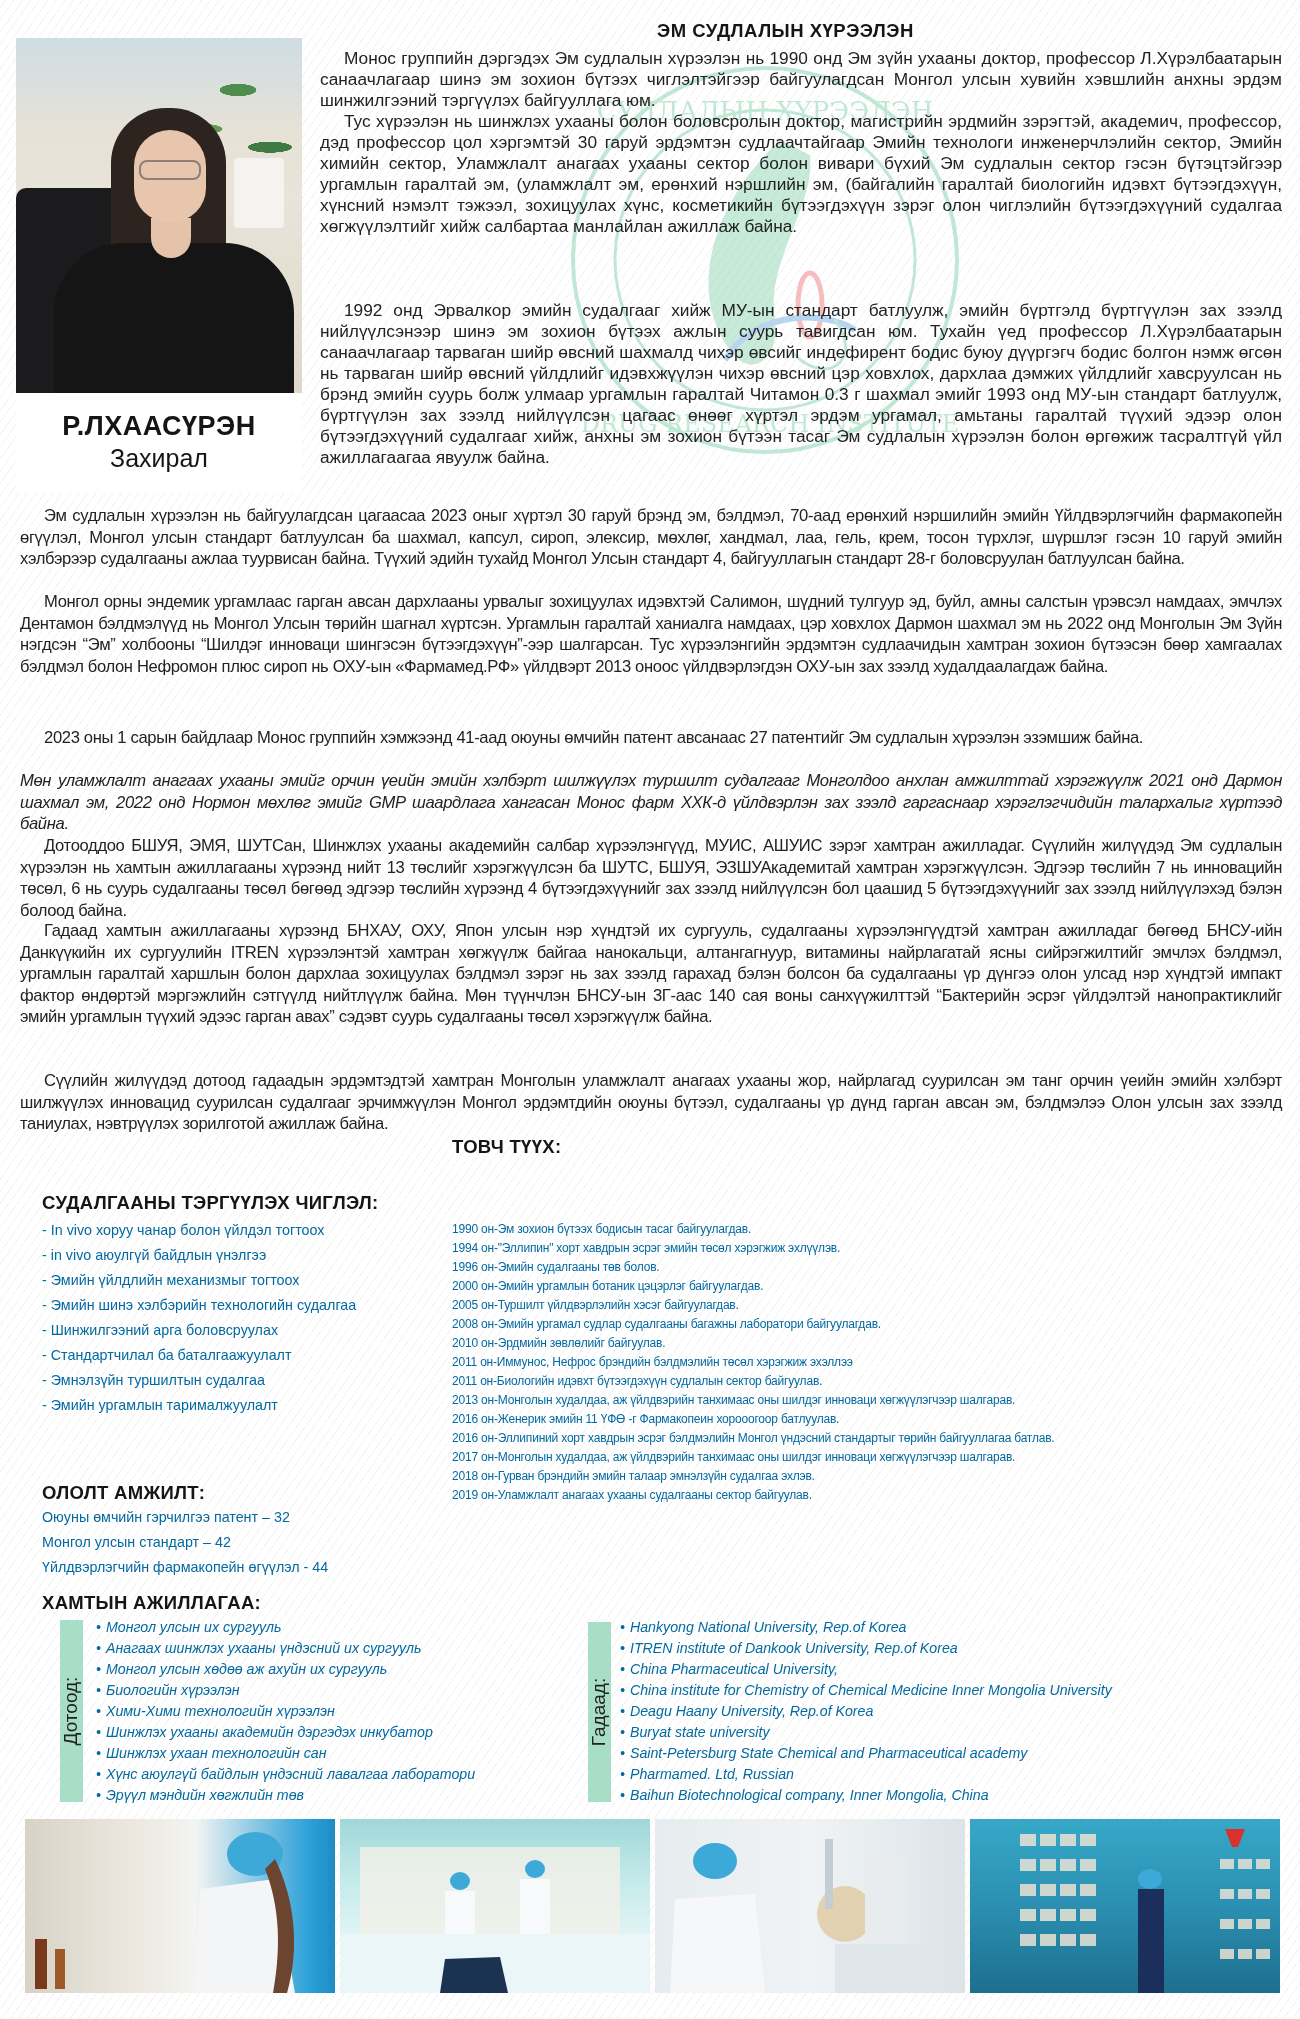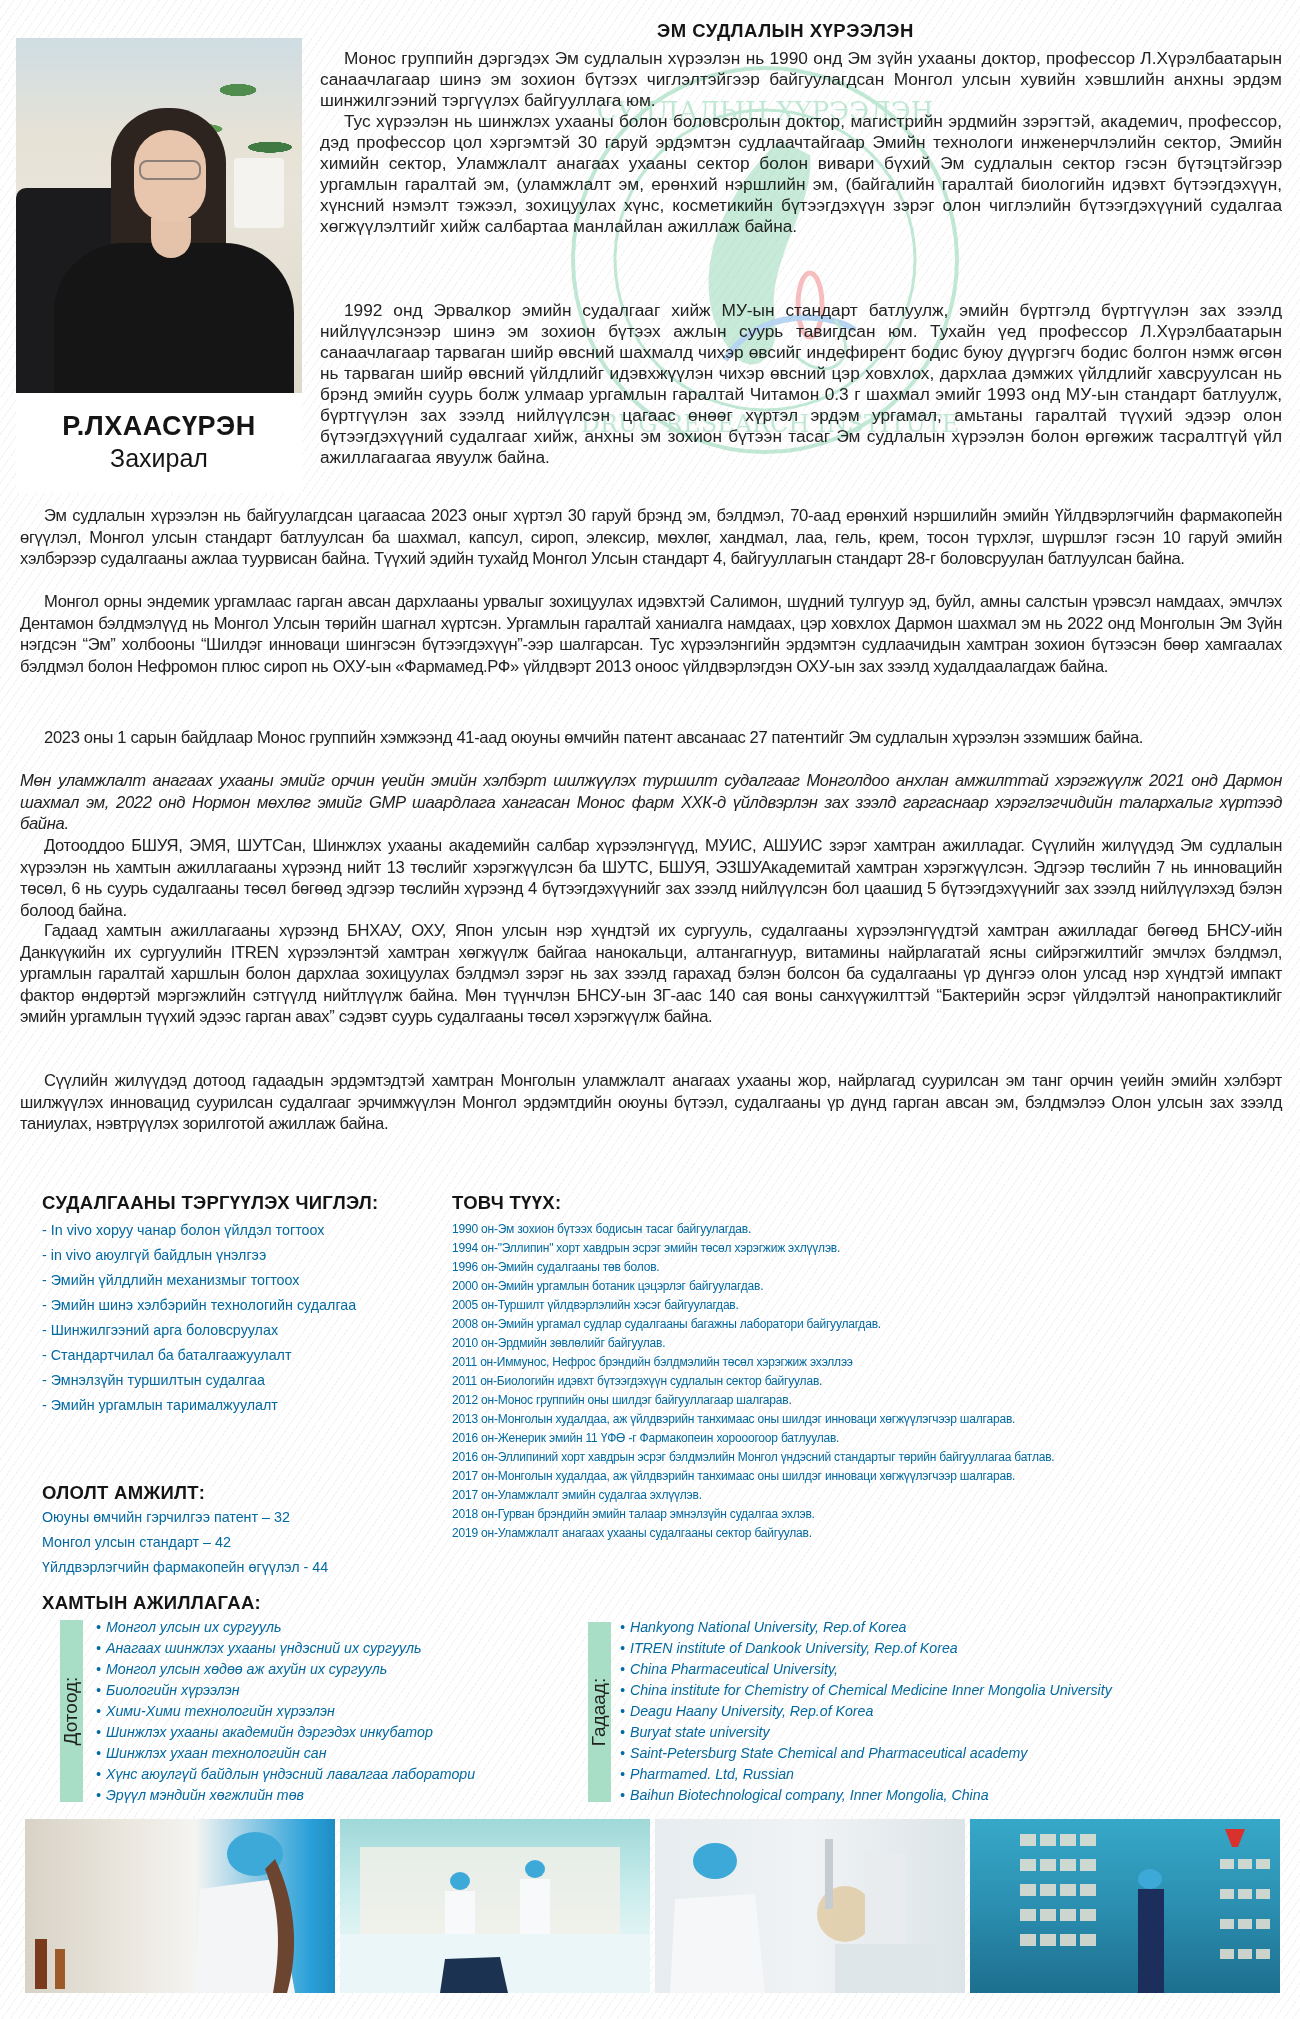--- a/index.html
+++ b/index.html
@@ -160,37 +160,35 @@
   <li>- In vivo хоруу чанар болон үйлдэл тогтоох</li>
   <li>- in vivo аюулгүй байдлын үнэлгээ</li>
   <li>- Эмийн үйлдлийн механизмыг тогтоох</li>
   <li>- Эмийн шинэ хэлбэрийн технологийн судалгаа</li>
   <li>- Шинжилгээний арга боловсруулах</li>
   <li>- Стандартчилал ба баталгаажуулалт</li>
   <li>- Эмнэлзүйн туршилтын судалгаа</li>
   <li>- Эмийн ургамлын тарималжуулалт</li>
 </ul>
 
-<div class="sec-head" style="left:452px; top:1192px;text-align:right;">ТОВЧ ТҮҮХ:</div>
+<div class="sec-head" style="left:452px; top:1136px;text-align:right;">ТОВЧ ТҮҮХ:</div>
 <ul class="list hist" style="left:452px; top:1220px;">
   <li>1990 он-Эм зохион бүтээх бодисын тасаг байгуулагдав.</li>
   <li>1994 он-"Эллипин" хорт хавдрын эсрэг эмийн төсөл хэрэгжиж эхлүүлэв.</li>
   <li>1996 он-Эмийн судалгааны төв болов.</li>
   <li>2000 он-Эмийн ургамлын ботаник цэцэрлэг байгуулагдав.</li>
   <li>2005 он-Туршилт үйлдвэрлэлийн хэсэг байгуулагдав.</li>
   <li>2008 он-Эмийн ургамал судлар судалгааны багажны лаборатори байгуулагдав.</li>
   <li>2010 он-Эрдмийн зөвлөлийг байгуулав.</li>
   <li>2011 он-Иммунос, Нефрос брэндийн бэлдмэлийн төсөл хэрэгжиж эхэллээ</li>
   <li>2011 он-Биологийн идэвхт бүтээгдэхүүн судлалын сектор байгуулав.</li>
-  <li>2012 он-Монос группийн оны шилдэг байгууллагаар шалгарав.</li>
   <li>2013 он-Монголын худалдаа, аж үйлдвэрийн танхимаас оны шилдэг инноваци хөгжүүлэгчээр шалгарав.</li>
   <li>2016 он-Женерик эмийн 11 ҮФӨ -г Фармакопеин хорооогоор батлуулав.</li>
   <li>2016 он-Эллипиний хорт хавдрын эсрэг бэлдмэлийн Монгол үндэсний стандартыг төрийн байгууллагаа батлав.</li>
   <li>2017 он-Монголын худалдаа, аж үйлдвэрийн танхимаас оны шилдэг инноваци хөгжүүлэгчээр шалгарав.</li>
-  <li>2017 он-Уламжлалт эмийн судалгаа эхлүүлэв.</li>
   <li>2018 он-Гурван брэндийн эмийн талаар эмнэлзүйн судалгаа эхлэв.</li>
   <li>2019 он-Уламжлалт анагаах ухааны судалгааны сектор байгуулав.</li>
 </ul>
 
 <div class="sec-head" style="left:42px; top:1482px;">ОЛОЛТ АМЖИЛТ:</div>
 <ul class="list achieve" style="left:42px; top:1505px;">
   <li>Оюуны өмчийн гэрчилгээ патент – 32</li>
   <li>Монгол улсын стандарт – 42</li>
   <li>Үйлдвэрлэгчийн фармакопейн өгүүлэл - 44</li>
 </ul>

